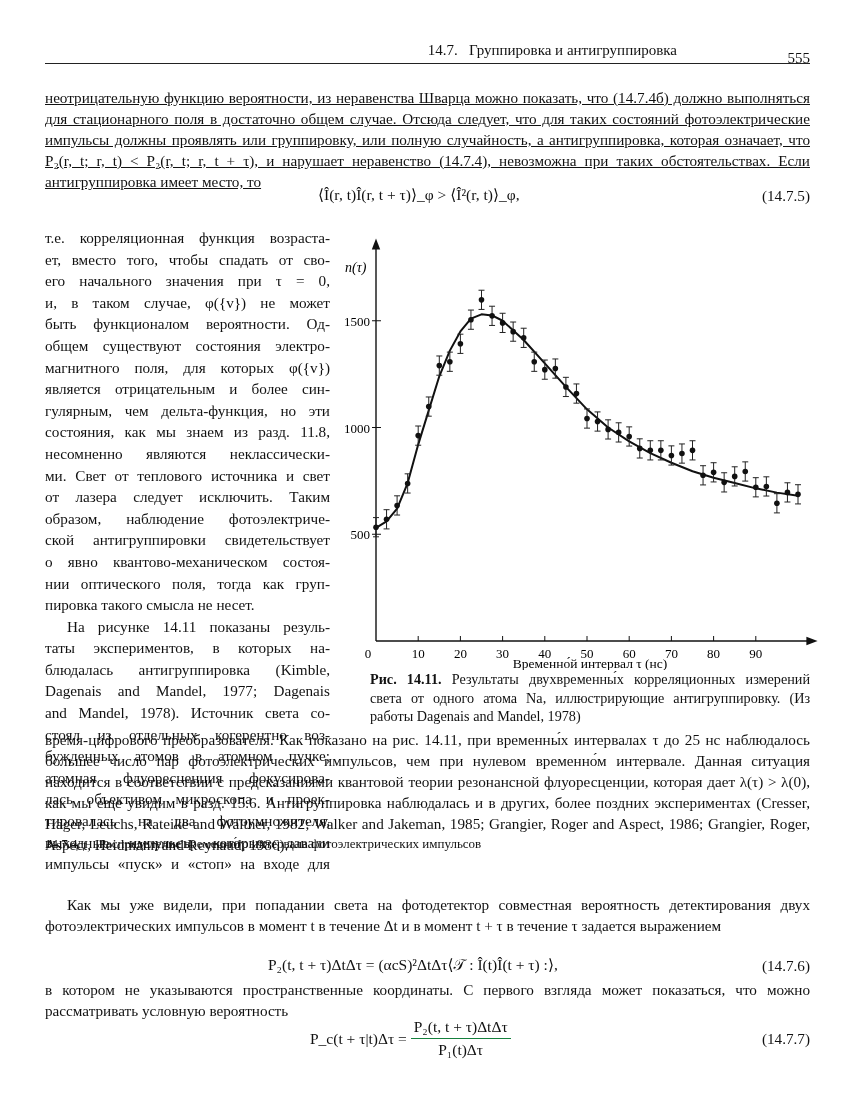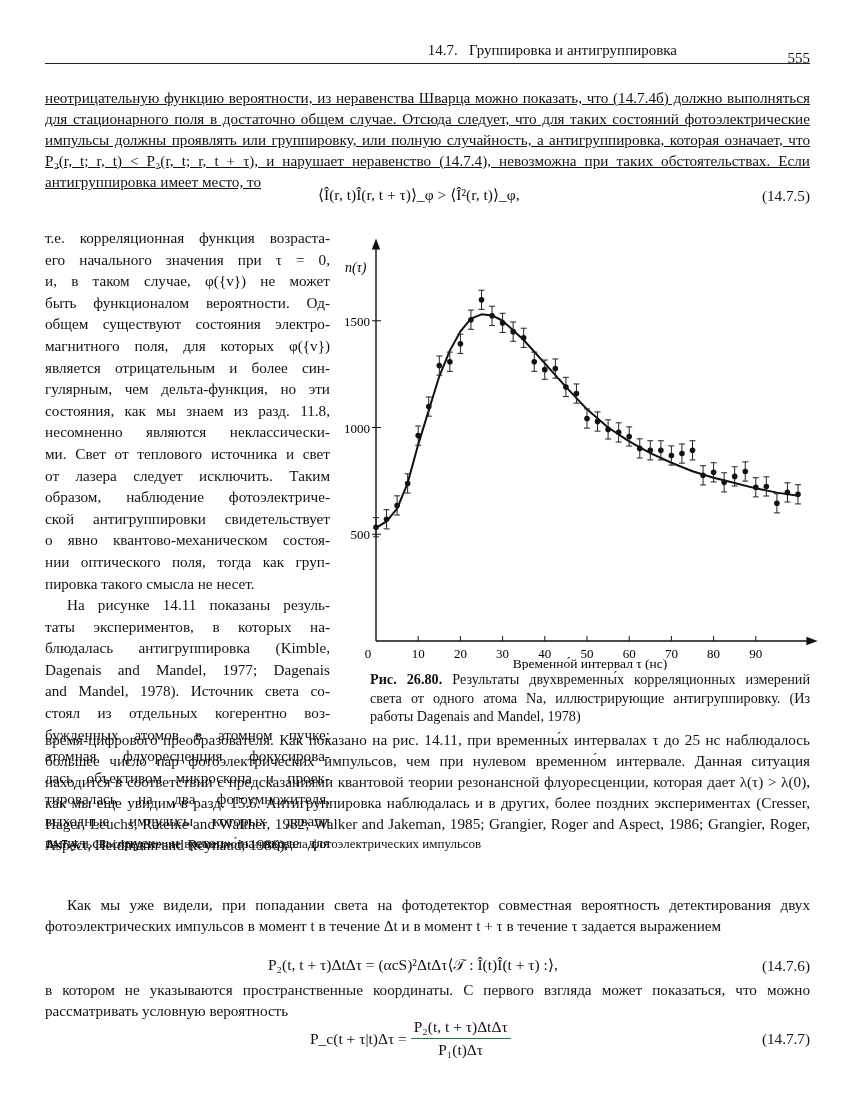--- a/index.html
+++ b/index.html
@@ -35,20 +35,21 @@
 
 <div class="abs full" style="top:87px;text-decoration:underline;">
   <p>неотрицательную функцию вероятности, из неравенства Шварца можно показать, что (14.7.4б) должно выполняться для стационарного поля в достаточно общем случае. Отсюда следует, что для таких состояний фотоэлектрические импульсы должны проявлять или группировку, или полную случайность, а антигруппировка, которая означает, что P₂(r, t; r, t) &lt; P₂(r, t; r, t + τ), и нарушает неравенство (14.7.4), невозможна при таких обстоятельствах. Если антигруппировка имеет место, то</p>
 </div>
 
 <div class="abs eq" style="left:318px; top:186px;">⟨Î(r, t)Î(r, t + τ)⟩_φ &gt; ⟨Î²(r, t)⟩_φ,</div>
 <div class="abs eqnum" style="top:187px;">(14.7.5)</div>
 
 <div class="abs col" id="leftcol">
     <p>т.е. корреляционная функция возраста-</p>
+    <p>ет, вместо того, чтобы спадать от сво-</p>
     <p>его начального значения при τ = 0,</p>
     <p>и, в таком случае, φ({v}) не может</p>
     <p>быть функционалом вероятности. Од-</p>
     <p>общем существуют состояния электро-</p>
     <p>магнитного поля, для которых φ({v})</p>
     <p>является отрицательным и более син-</p>
     <p>гулярным, чем дельта-функция, но эти</p>
     <p>состояния, как мы знаем из разд. 11.8,</p>
     <p>несомненно являются неклассически-</p>
     <p>ми. Свет от теплового источника и свет</p>
@@ -356,21 +357,21 @@
         <line x1="795" y1="484.718" x2="801" y2="484.718" stroke="#222" stroke-width="1"></line>
         <line x1="795" y1="503.93300000000005" x2="801" y2="503.93300000000005" stroke="#222" stroke-width="1"></line>
         <circle cx="798" cy="494.32550000000003" r="2.8" fill="#111"></circle>
       </g>
     </g>
   <text id="ylab" x="345" y="272" font-size="14" font-style="italic">n(τ)</text>
   <text id="xlab" x="590" y="668" font-size="13.5" text-anchor="middle">Временно́й интервал τ (нс)</text>
 </svg>
 
 <div class="abs cap">
-  <b>Рис. 26.80.</b>
+  <b>Рис. 14.11.</b>
   <span>Результаты двухвременны́х корреляционных измерений света от одного атома Na, иллюстрирующие антигруппировку. (Из работы Dagenais and Mandel, 1978)</span>
 </div>
 
 <div class="abs full" style="top:729px;">
   <p>время-цифрового преобразователя. Как показано на рис. 14.11, при временны́х интервалах τ до 25 нс наблюдалось большее число пар фотоэлектрических импульсов, чем при нулевом временно́м интервале. Данная ситуация находится в соответствии с предсказаниями квантовой теории резонансной флуоресценции, которая дает λ(τ) &gt; λ(0), как мы еще увидим в разд. 15.6. Антигруппировка наблюдалась и в других, более поздних экспериментах (Cresser, Häger, Leuchs, Rateike and Walther, 1982; Walker and Jakeman, 1985; Grangier, Roger and Aspect, 1986; Grangier, Roger, Aspect, Heidmann and Reynaud, 1986).</p>
 </div>
 
 <div class="abs h2">
   <span class="num">14.7.4.</span><span>Распределение временно́го интервала фотоэлектрических импульсов</span>
 </div>

